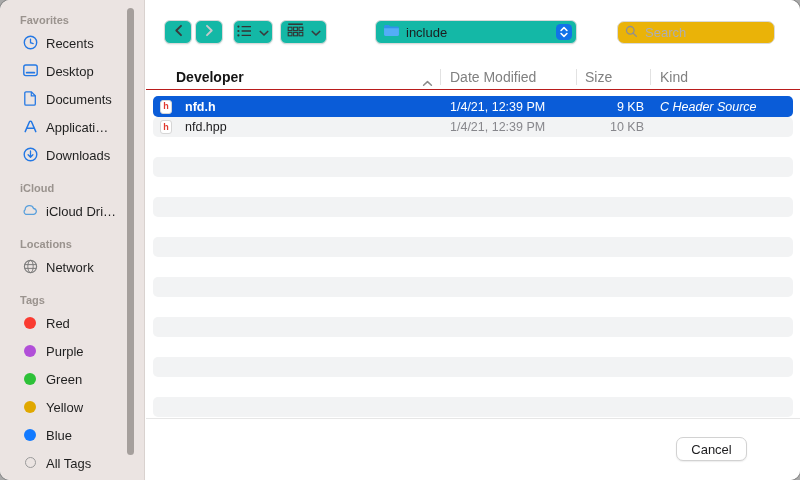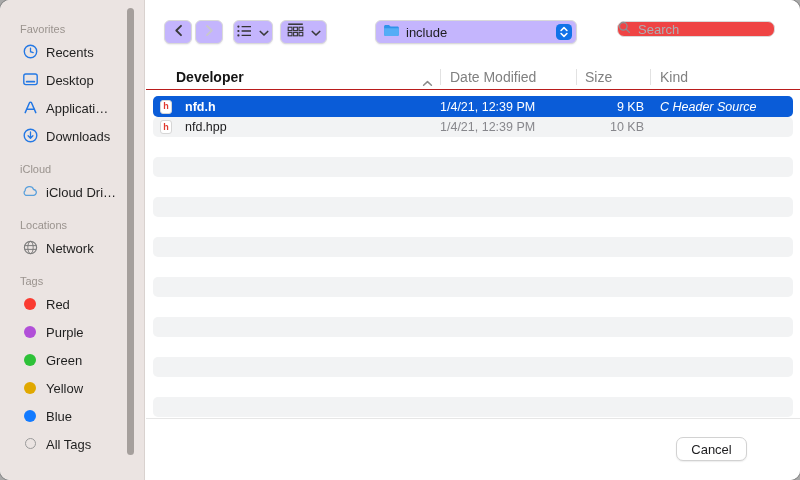--- a/index.html
+++ b/index.html
@@ -5,63 +5,63 @@
   html,body{margin:0;padding:0;width:800px;height:480px;background:#a9a9a9;
     font-family:"Liberation Sans","DejaVu Sans",sans-serif;-webkit-font-smoothing:antialiased;}
   *{box-sizing:border-box;}
   .window{position:relative;width:800px;height:480px;background:#fff;border-radius:10px;
     overflow:hidden;box-shadow:0 0 0 1px rgba(0,0,0,.18);}
   
   .sidebar{position:absolute;left:0;top:0;bottom:0;width:145px;background:#ebe4e2;
     border-right:1px solid #d9d2cf;padding-top:14px;overflow:hidden;}
   .section{margin-top:19px;}
   .section:first-child{margin-top:0;}
-  .section-label{margin:9px 0 8px 20px;font-size:11px;font-weight:400;color:#9a938e;}
+  .section-label{margin:0 0 8px 20px;font-size:11px;font-weight:700;color:#9a938e;}
   .side-item{display:flex;align-items:flex-end;height:17px;margin:0 0 11px 21px;gap:7px;
     font-size:13px;color:#1f1f1f;cursor:default;}
   .icn{width:18px;height:17px;display:flex;align-items:center;justify-content:center;flex:0 0 18px;}
   .dot{width:12px;height:12px;border-radius:50%;display:inline-block;}
   .dot-red{background:#fa3b31}.dot-purple{background:#b14fd8}.dot-green{background:#2dc138}
   .dot-yellow{background:#e0a800}.dot-blue{background:#127aff}
   .dot-outline{background:transparent;border:1.5px solid #9a9a9a;width:11px;height:11px;}
   .scrollthumb{position:absolute;left:127px;top:8px;width:7px;height:447px;border-radius:4px;
     background:rgba(70,64,60,.42);}
   
   .content{position:absolute;left:146px;top:0;right:0;bottom:0;background:#fff;}
-  .tbtn{position:absolute;top:20px;height:24px;background:#c4b5fd;border:1px solid #d9d9d9;
+  .tbtn{position:absolute;top:20px;height:24px;background:#14b8a6;border:1px solid #d9d9d9;
     border-radius:6px;box-shadow:0 1px 1.5px rgba(0,0,0,.07);display:flex;align-items:center;
     justify-content:center;gap:7px;cursor:default;}
   .nav-back{left:18px;width:28px;}
   .nav-fwd{left:49px;width:28px;}
   .btn-list{left:87px;width:40px;}
   .btn-group{left:134px;width:47px;}
   .popup{left:229px;width:202px;justify-content:flex-start;padding-left:7px;gap:6px;}
   .popup .ptext{font-size:13px;color:#1d1d1f;}
   .stepper{position:absolute;right:4px;top:3px;width:16px;height:16px;border-radius:4.5px;
     background:#1173e8;display:flex;align-items:center;justify-content:center;}
-  .searchbox{position:absolute;left:471px;top:21px;width:158px;height:16px;border:1px solid #dadada;
-    border-radius:7px;background:#ef4444;display:flex;align-items:center;gap:5px;}
+  .searchbox{position:absolute;left:471px;top:21px;width:158px;height:23px;border:1px solid #dadada;
+    border-radius:7px;background:#eab308;display:flex;align-items:center;padding-left:7px;gap:5px;}
   .searchbox input{border:none;outline:none;flex:1;font-size:13px;color:#333;background:transparent;
     font-family:inherit;min-width:0;}
   .searchbox input::placeholder{color:#aeaeb2;}
   
   .lheader{position:absolute;top:64px;left:0;right:0;height:26px;border-bottom:1px solid #b91c1c;
     font-size:14px;}
   .hcell{position:absolute;top:5px;color:#808080;}
   .h-name{left:30px;color:#141414;font-weight:700;}
   .h-date{left:304px;} .h-size{left:439px;} .h-kind{left:514px;}
   .hsort{position:absolute;left:276px;top:10px;}
   .hsep{position:absolute;top:5px;width:1px;height:16px;background:#e2e2e2;}
   
   .row,.stripe{position:absolute;left:7px;width:640px;border-radius:5px;}
   .row{height:21px;font-size:12.5px;}
   .row-sel{background:#0a5cd8;color:#fff;}
   .row-alt{background:#f2f3f4;color:#1d1d1f;}
   .cell{position:absolute;top:50%;transform:translateY(-50%);white-space:nowrap;}
-  .c-icon{left:7px;} .c-name{left:24px;padding-left:8px;} .c-date{left:287px;}
+  .c-icon{left:7px;} .c-name{left:24px;padding-left:8px;} .c-date{left:297px;}
   .c-size{left:423px;width:68px;text-align:right;} .c-kind{left:507px;font-style:italic;}
   .row-sel .c-name{font-weight:700;}
   .row-alt .c-date,.row-alt .c-size,.row-alt .c-kind{color:#87878c;}
   .ficon{width:12px;height:14px;background:#fff;border:1px solid #d6d6d6;border-radius:3px;
     display:flex;align-items:center;justify-content:center;font-size:9px;font-weight:700;
     color:#e0382e;line-height:1;}
   .stripe{height:20px;background:#f2f3f4;}
   
   .footer-sep{position:absolute;left:0;right:0;top:418px;height:1px;background:#e6e6e6;}
   .btn{position:absolute;top:437px;height:24px;border-radius:7px;font-size:13px;
@@ -94,20 +94,29 @@
           <svg width="17" height="17" viewBox="0 0 17 17">
               <rect x="1.8" y="3" width="13.4" height="10.6" rx="2" fill="none" stroke="#2478e4" stroke-width="1.4"></rect>
               <rect x="3.8" y="9.7" width="9.4" height="1.9" rx="0.9" fill="#2478e4"></rect>
             </svg>
         </span>
         <span class="lbl">Desktop</span>
       </div>
       <div class="side-item">
         <span class="icn">
           <svg width="17" height="17" viewBox="0 0 17 17">
+              <path d="M4 1.8 h5.4 L13.3 5.7 V14 a1.2 1.2 0 0 1 -1.2 1.2 H4 A1.2 1.2 0 0 1 2.8 14 V3 A1.2 1.2 0 0 1 4 1.8 Z" fill="none" stroke="#2478e4" stroke-width="1.3"></path>
+              <path d="M9.3 2 V5.8 H13.2" fill="none" stroke="#2478e4" stroke-width="1.2"></path>
+            </svg>
+        </span>
+        <span class="lbl">Documents</span>
+      </div>
+      <div class="side-item">
+        <span class="icn">
+          <svg width="17" height="17" viewBox="0 0 17 17">
               <path d="M3.2 13.6 L7.5 3.8 a1.1 1.1 0 0 1 2 0 L13.8 13.6" fill="none" stroke="#2478e4" stroke-width="1.5" stroke-linecap="round"></path>
               <path d="M5.1 10.3 H11.9" stroke="#2478e4" stroke-width="1.5" stroke-linecap="round"></path>
             </svg>
         </span>
         <span class="lbl">Applicati…</span>
       </div>
       <div class="side-item">
         <span class="icn">
           <svg width="17" height="17" viewBox="0 0 17 17">
               <circle cx="8.5" cy="8.5" r="6.3" fill="none" stroke="#2478e4" stroke-width="1.4"></circle>

